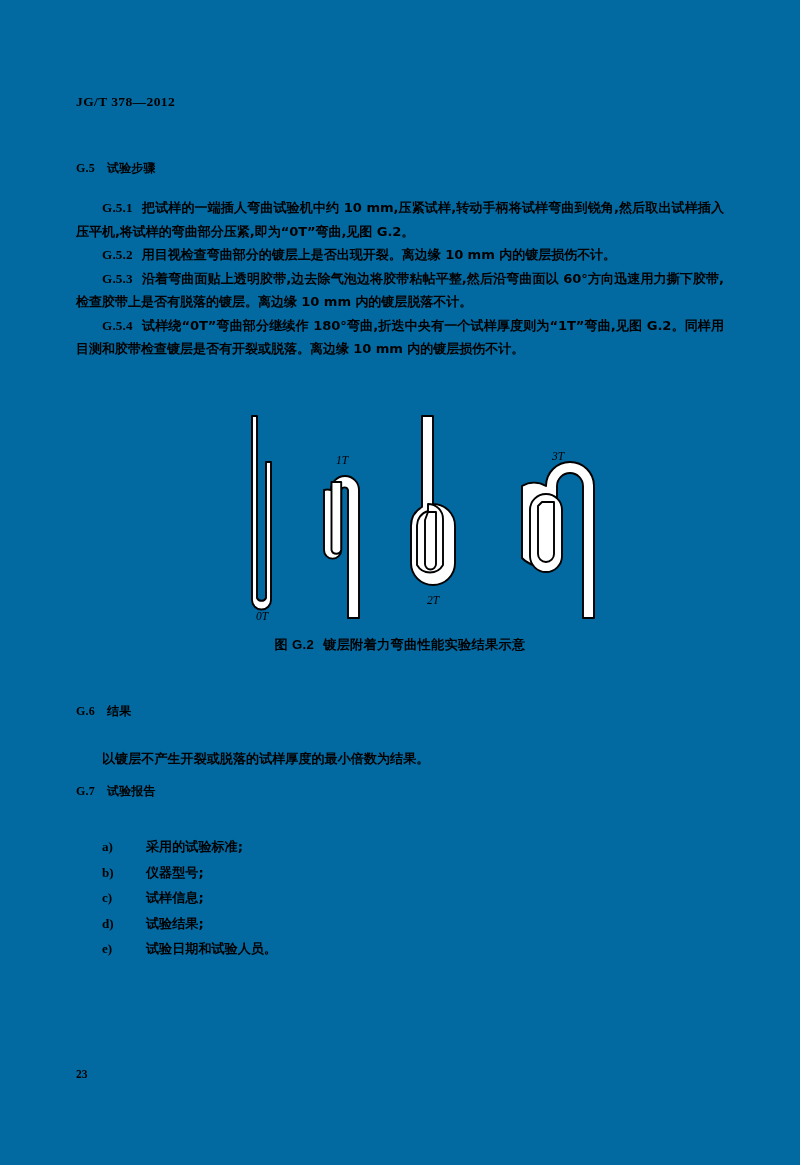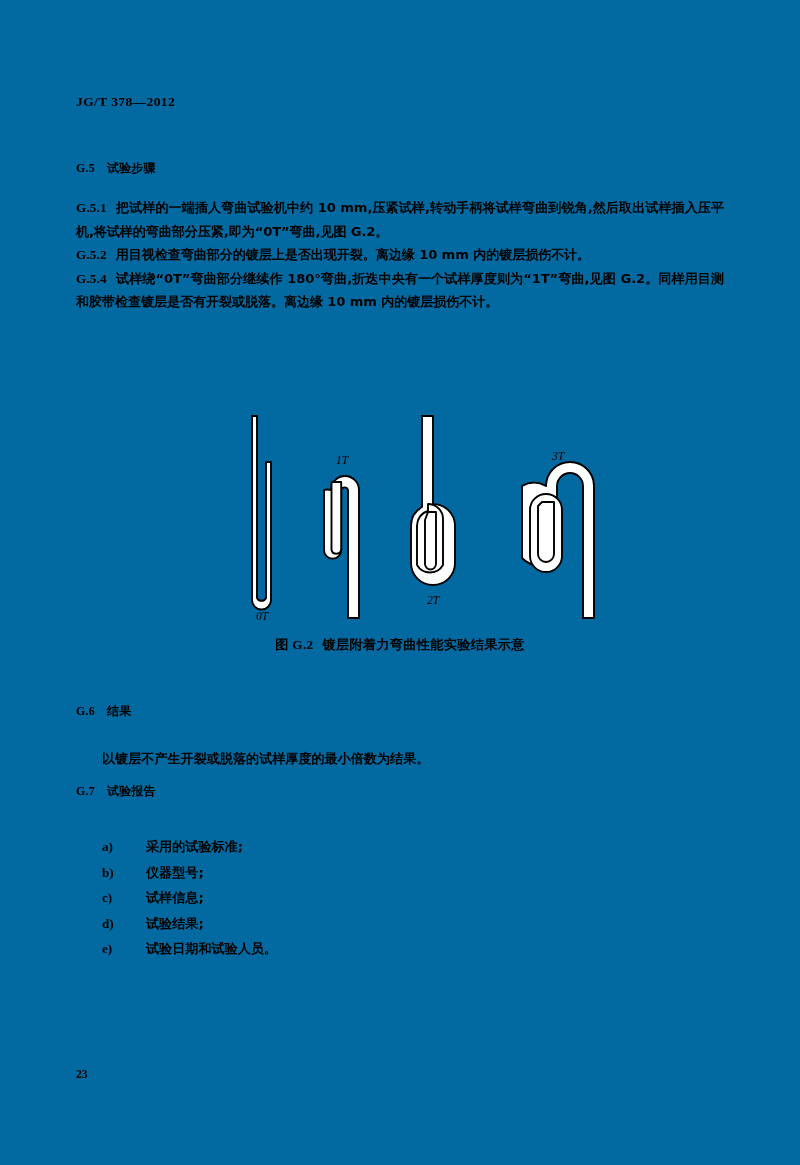--- a/index.html
+++ b/index.html
@@ -61,20 +61,21 @@
     font-weight: bold;
     font-family: "DejaVu Sans", "Liberation Sans", sans-serif;
     text-align: justify;
     letter-spacing: -0.1px;
   }
   p.body .lbl {
     font-family: "Liberation Serif", "DejaVu Serif", serif;
     font-weight: bold;
     margin-right: 9px;
     letter-spacing: 0.2px;
+    margin-left: 26px;
   }
 
   .indent-para {
     margin: 0;
     font-size: 13.1px;
     line-height: 23.5px;
     font-weight: bold;
     font-family: "DejaVu Sans", "Liberation Sans", sans-serif;
     text-indent: 26px;
   }
@@ -112,21 +113,21 @@
     left: 0;
     top: 228px;
     width: 648px;
     text-align: center;
     font-size: 13.2px;
     font-weight: bold;
     font-family: "DejaVu Sans", "Liberation Sans", sans-serif;
     letter-spacing: 0.3px;
   }
   .fig-caption .cn {
-    font-family: Liberation Serif, serif;
+    font-family: Liberation Sans, sans-serif;
     margin: 0 9px 0 0;
   }
 
   .fig-svg {
     position: absolute;
     left: 0;
     top: 0;
   }
 
   
@@ -148,20 +149,21 @@
 
   <div class="col" style="top:160px;">
     <div class="clause-title">
       <span class="num">G.5</span><span>试验步骤</span>
     </div>
   </div>
 
   <div class="col" style="top:196px;">
     <p class="body"><span class="lbl">G.5.1</span><span>把试样的一端插人弯曲试验机中约 10 mm,压紧试样,转动手柄将试样弯曲到锐角,然后取出试样插入压平机,将试样的弯曲部分压紧,即为“0T”弯曲,见图 G.2。</span></p>
     <p class="body"><span class="lbl">G.5.2</span><span>用目视检查弯曲部分的镀层上是否出现开裂。离边缘 10 mm 内的镀层损伤不计。</span></p>
+    <p class="body"><span class="lbl">G.5.3</span><span>沿着弯曲面贴上透明胶带,边去除气泡边将胶带粘帖平整,然后沿弯曲面以 60°方向迅速用力撕下胶带,检查胶带上是否有脱落的镀层。离边缘 10 mm 内的镀层脱落不计。</span></p>
     <p class="body"><span class="lbl">G.5.4</span><span>试样绕“0T”弯曲部分继续作 180°弯曲,折迭中央有一个试样厚度则为“1T”弯曲,见图 G.2。同样用目测和胶带检查镀层是否有开裂或脱落。离边缘 10 mm 内的镀层损伤不计。</span></p>
   </div>
 
   <div class="figure">
     <svg class="fig-svg" width="648" height="220" viewBox="0 0 648 220">
 
       <g>
 
         <path d="M 176 8
                  L 176 192

